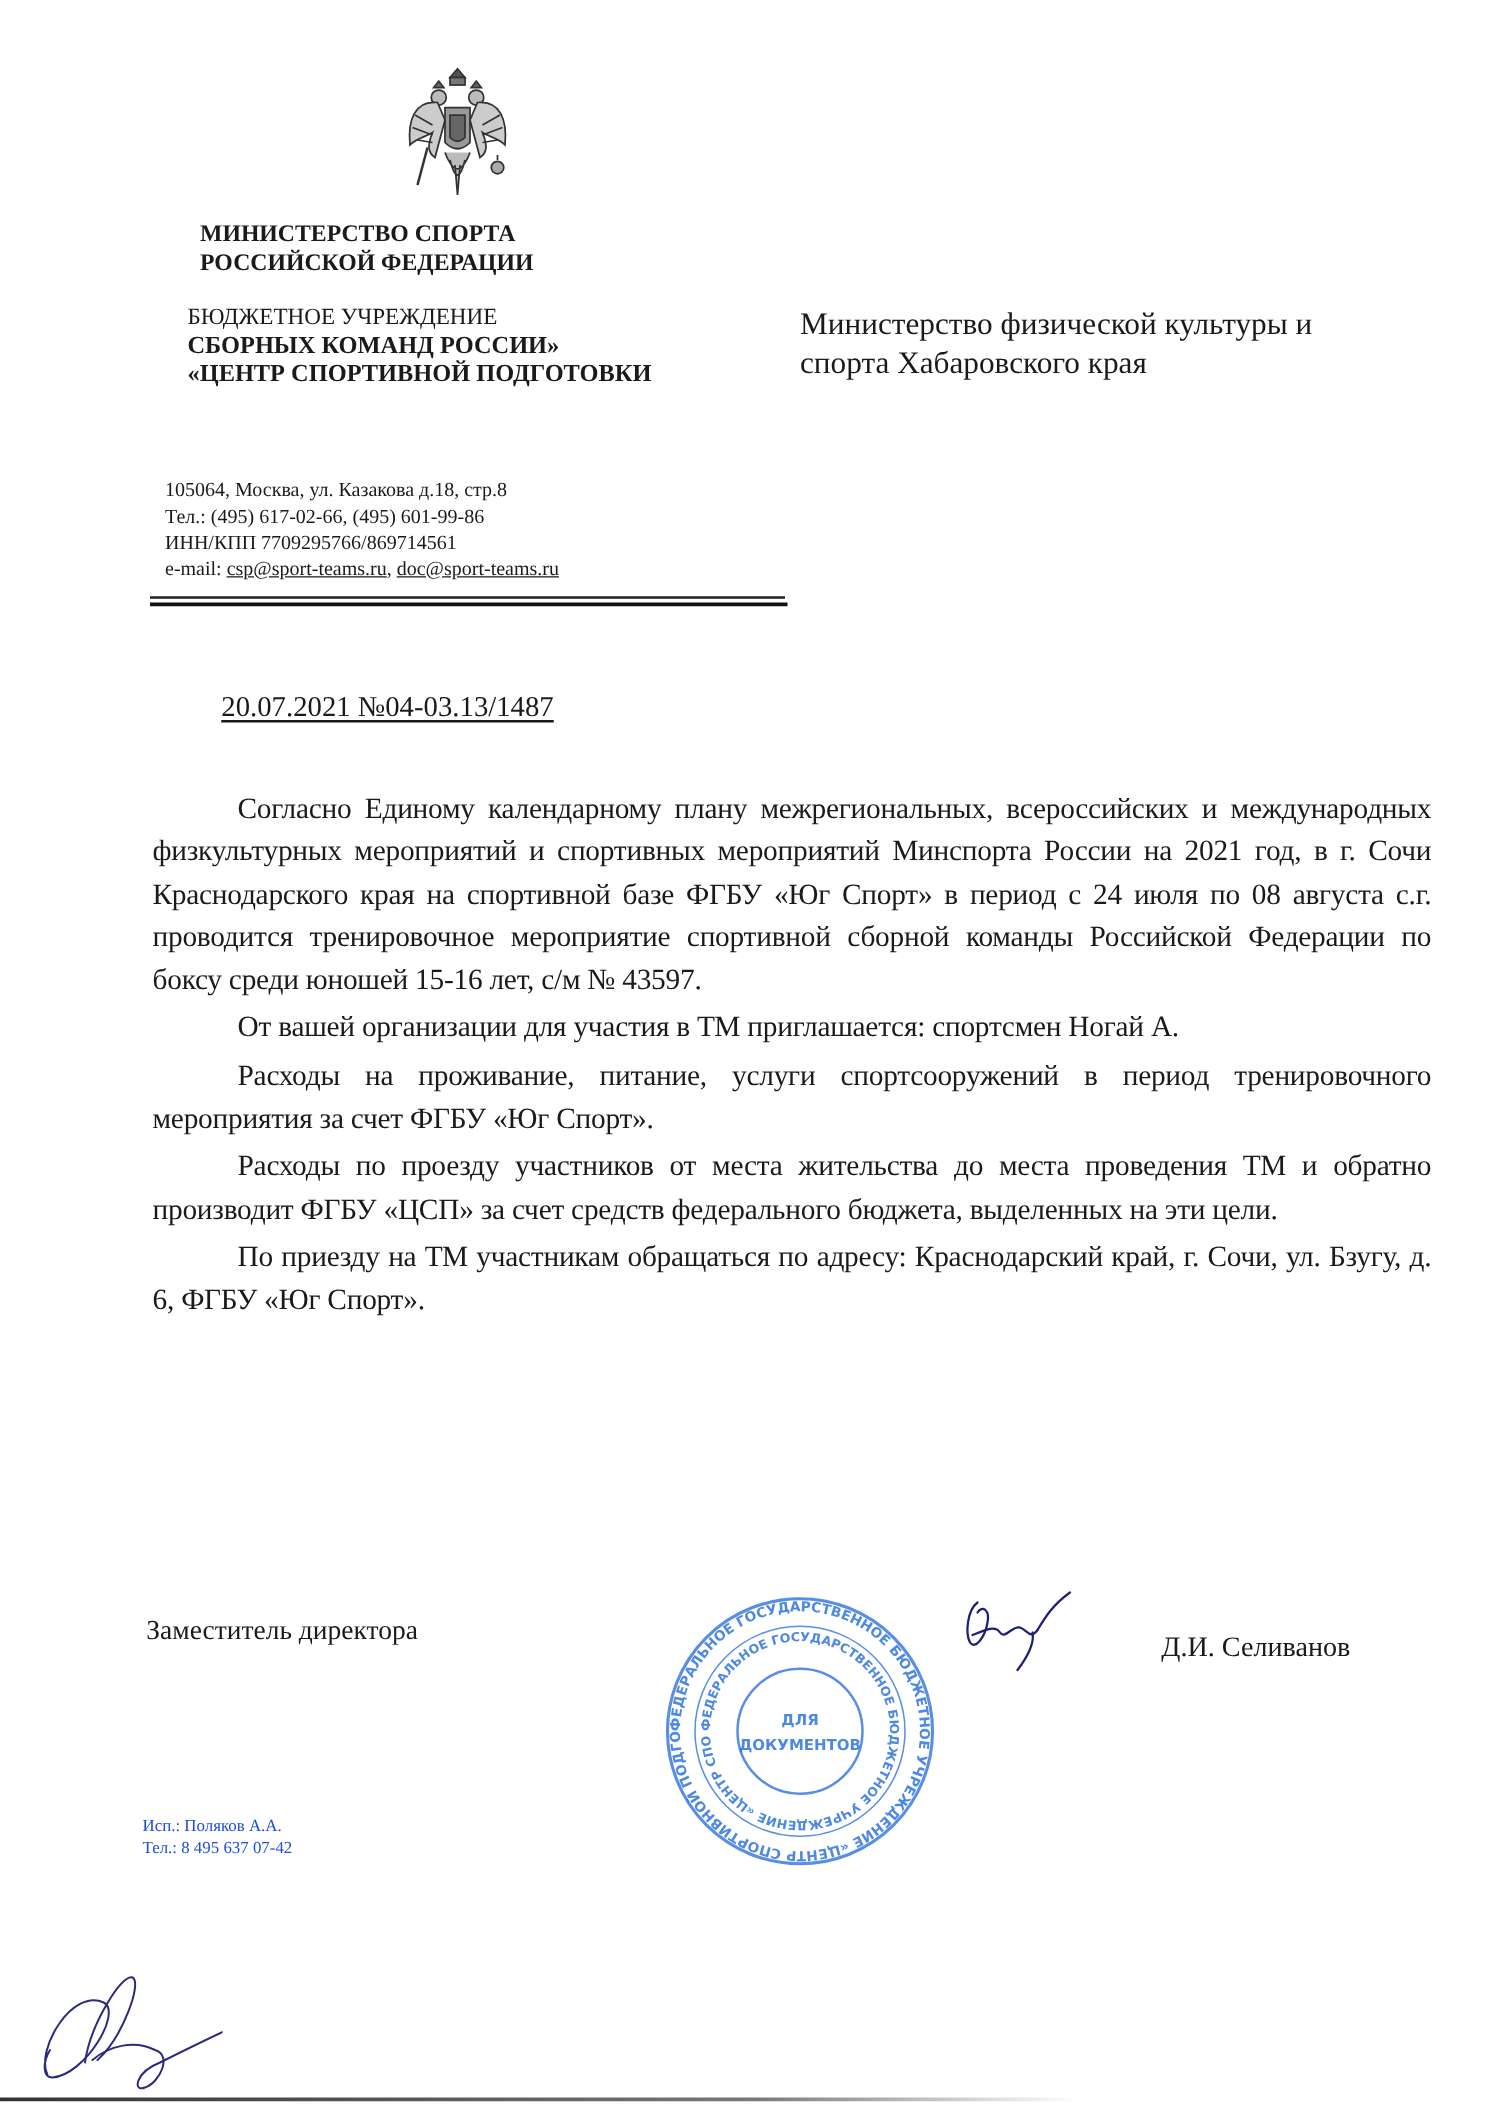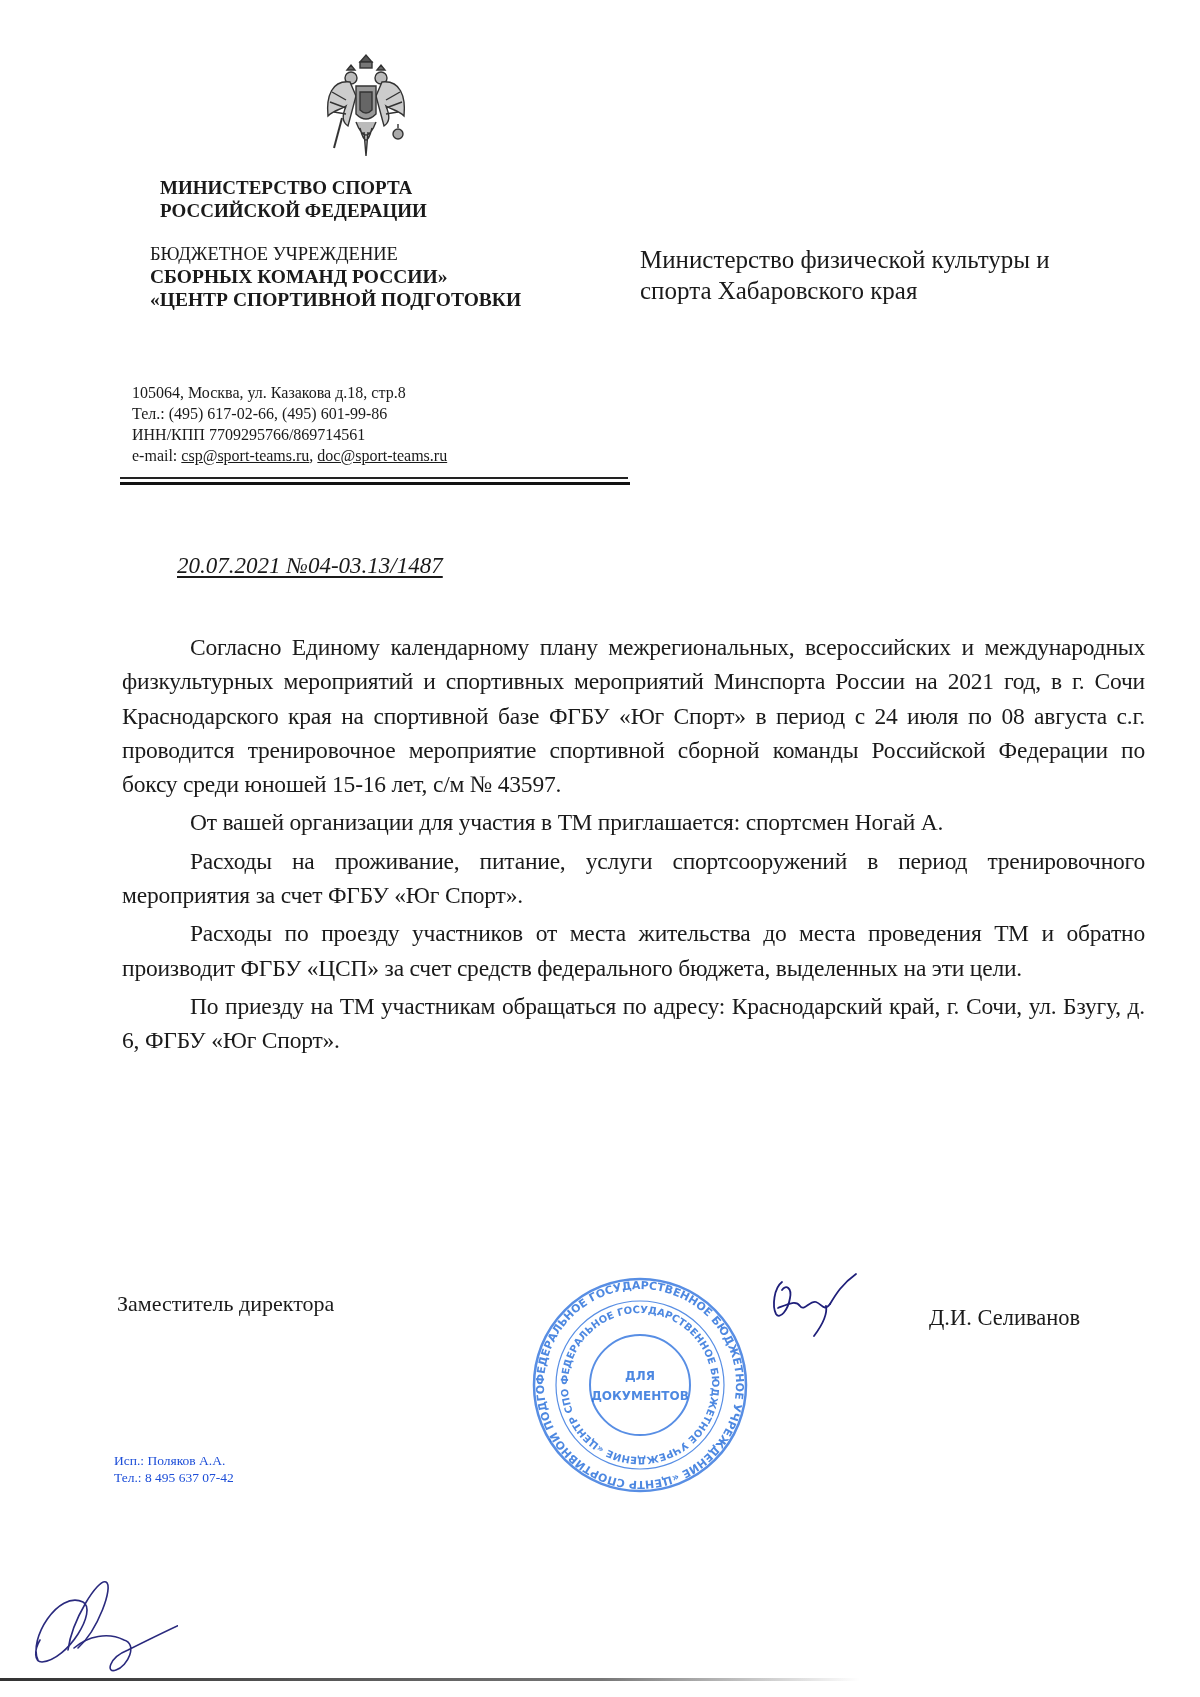--- a/index.html
+++ b/index.html
@@ -20,21 +20,21 @@
     .contacts { left: 132px; width: 450px; top: 366px; font-size: 16px; line-height: 21px; margin-top: 16px; }
     .contacts a { color: #1a1a1a; text-decoration: underline; }
 
     .rule1 { left: 120px; top: 477px; width: 508px; height: 2px; background: #222; }
     .rule2 { left: 120px; top: 482px; width: 510px; height: 3px; background: #111; }
 
     
     .recipient { left: 640px; width: 480px; top: 244px; font-size: 25px; line-height: 31px; }
 
     
-    .docnum { left: 177px; top: 553px; font-size: 23px; text-decoration: underline; text-underline-offset: 3px; font-style: italic; }
+    .docnum { left: 177px; top: 553px; font-size: 23px; text-decoration: underline; text-underline-offset: 3px; }
 
     
     .body-text {
       left: 122px; width: 1023px; top: 630px; font-size: 23.5px; line-height: 34.3px;
       text-align: justify; font-family: "Liberation Serif", serif; letter-spacing: -0.2px;
     }
     .body-text p { margin: 0; text-indent: 68px; }
     .body-text p + p { margin-top: 4px; }
 
     

